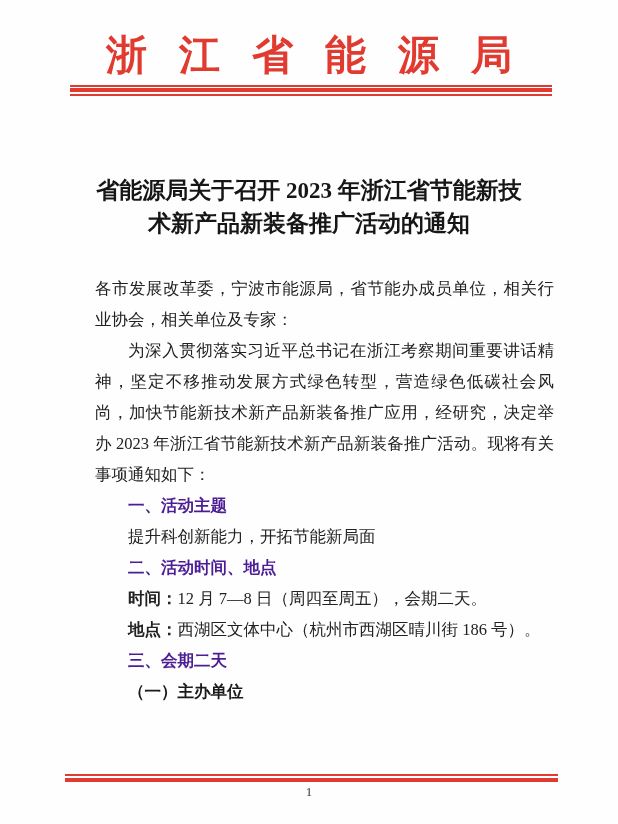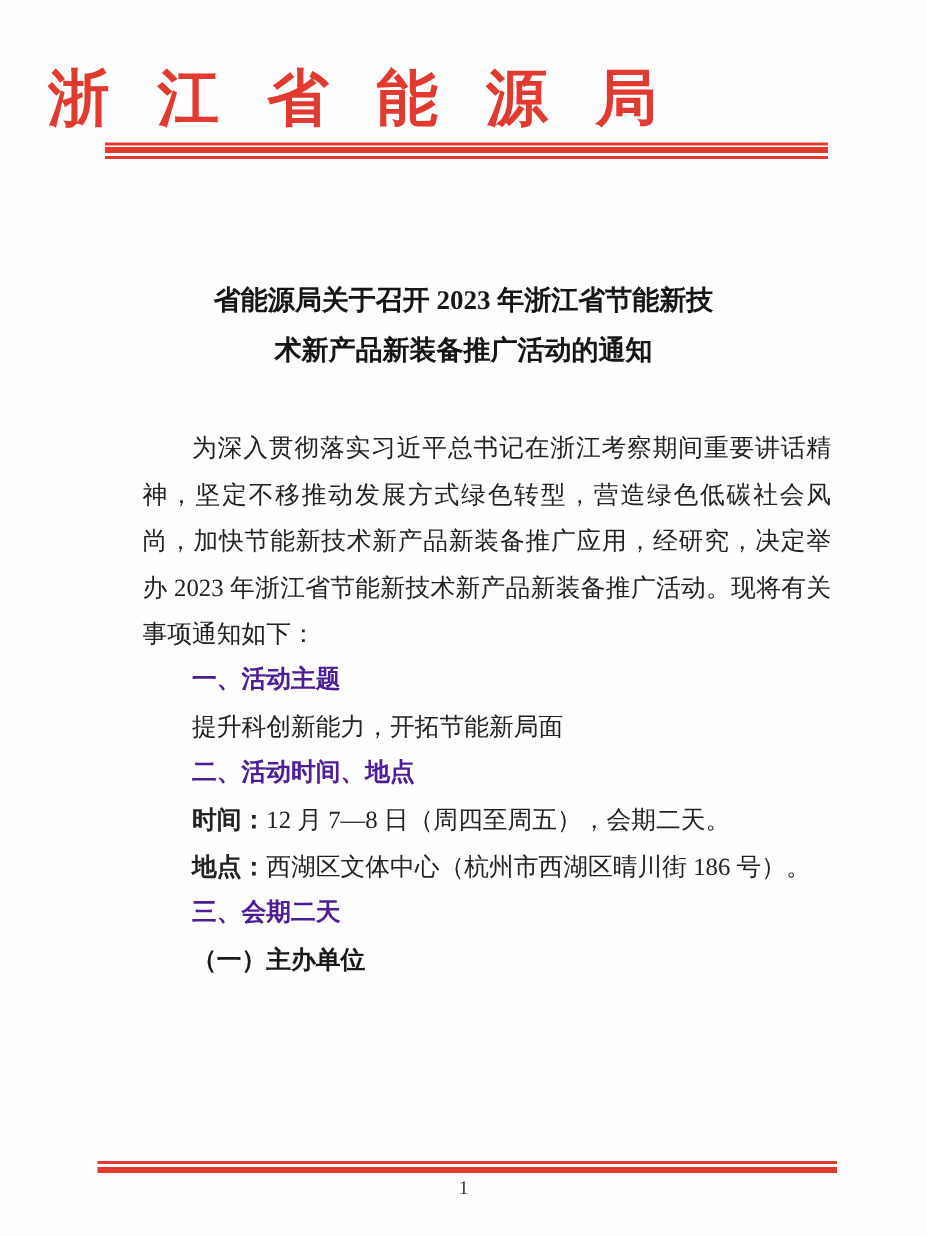--- a/index.html
+++ b/index.html
@@ -13,21 +13,22 @@
     height: 824px;
     margin: 0 auto;
     background: #fffefe;
     font-family: "Liberation Serif", "DejaVu Serif", serif;
     color: #1f1f1f;
     overflow: hidden;
   }
 
   
   .letterhead {
-    padding-top: 40px;
+    padding-top: 30px;
+    text-align: center;
   }
   .agency-name {
     display: block;
     color: #e13a30;
     font-size: 41px;
     font-weight: bold;
     line-height: 50px;
     letter-spacing: 32px;
     text-indent: 32px;
     white-space: nowrap;
@@ -38,21 +39,21 @@
   .letterhead-divider .ln-thin-a { height: 2px; background: #e13a30; }
   .letterhead-divider .ln-gap-a  { height: 1px; background: transparent; }
   .letterhead-divider .ln-thick  { height: 4px; background: #e13a30; }
   .letterhead-divider .ln-gap-b  { height: 2px; background: transparent; }
   .letterhead-divider .ln-thin-b { height: 1.5px; background: #e13a30; }
 
   
   .doc-title {
     margin: 78px 40px 0 40px;
     text-align: center;
-    font-size: 18px;
+    font-size: 23px;
     font-weight: bold;
     line-height: 33px;
     color: #161616;
   }
 
   
   .doc-body {
     margin: 33px 64px 0 95px;
     font-size: 16.5px;
     line-height: 31px;
@@ -116,20 +117,21 @@
       <div class="ln-thin-b"></div>
     </div>
   </div>
 
   <div class="doc-title">
     <div>省能源局关于召开 2023 年浙江省节能新技</div>
     <div>术新产品新装备推广活动的通知</div>
   </div>
 
   <div class="doc-body">
+    <p>各市发展改革委，宁波市能源局，省节能办成员单位，相关行业协会，相关单位及专家：</p>
 
     <p class="indent">为深入贯彻落实习近平总书记在浙江考察期间重要讲话精神，坚定不移推动发展方式绿色转型，营造绿色低碳社会风尚，加快节能新技术新产品新装备推广应用，经研究，决定举办 2023 年浙江省节能新技术新产品新装备推广活动。现将有关事项通知如下：</p>
 
     <p class="sec-heading">一、活动主题</p>
 
     <p class="indent">提升科创新能力，开拓节能新局面</p>
 
     <p class="sec-heading">二、活动时间、地点</p>
 
     <p class="indent">

